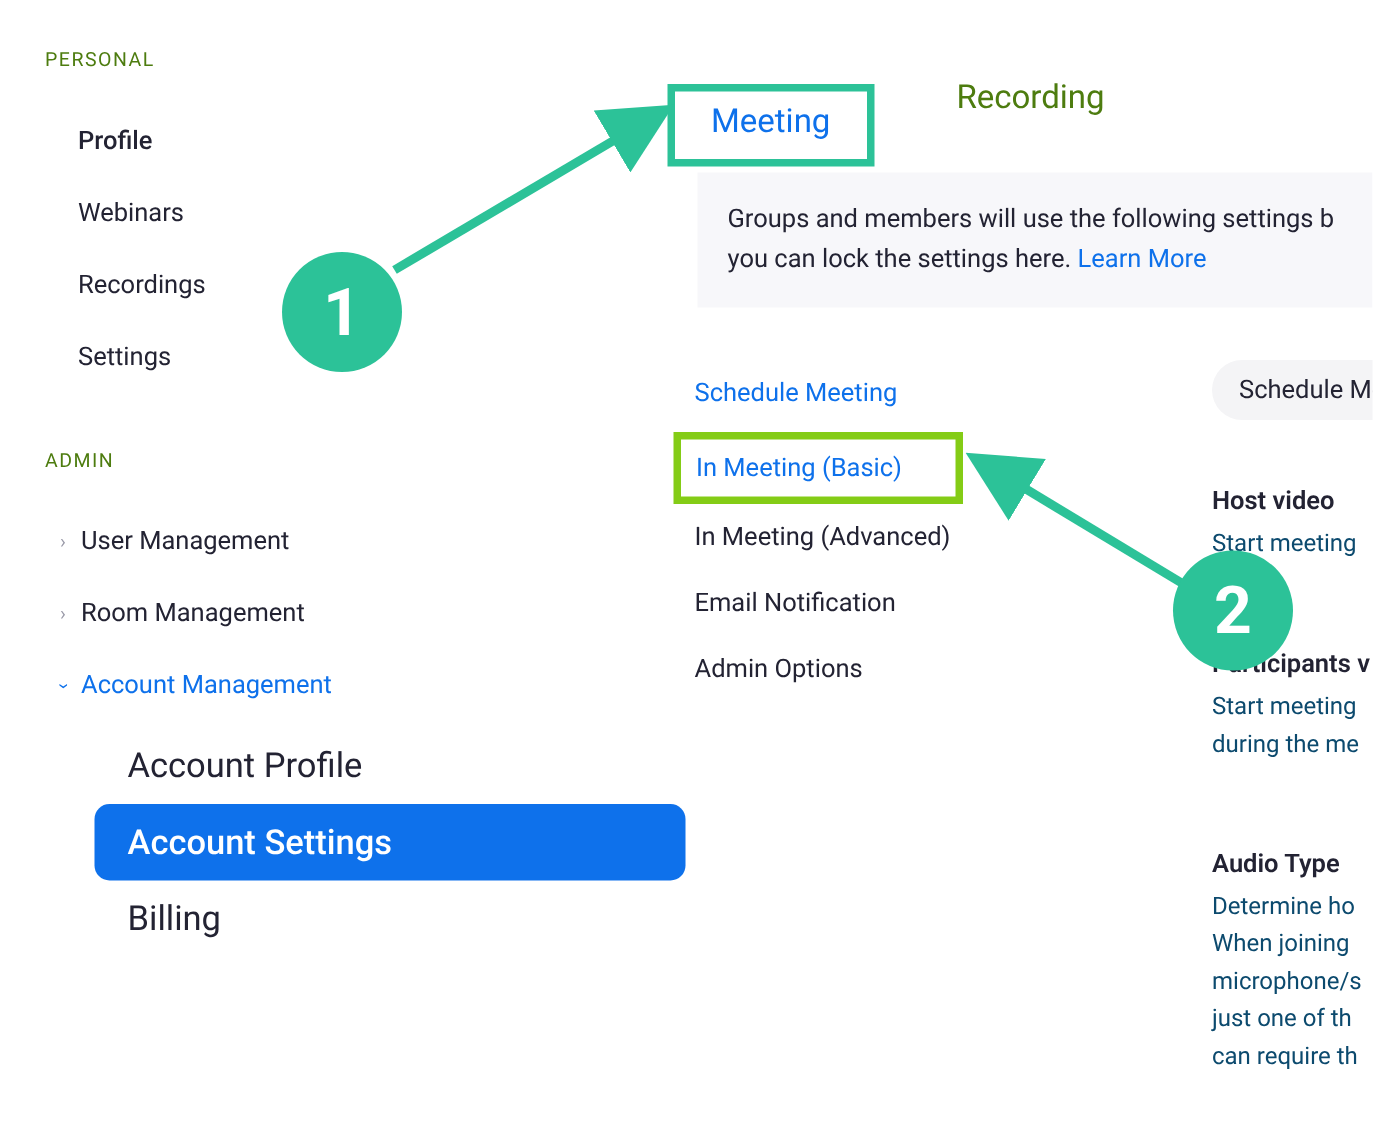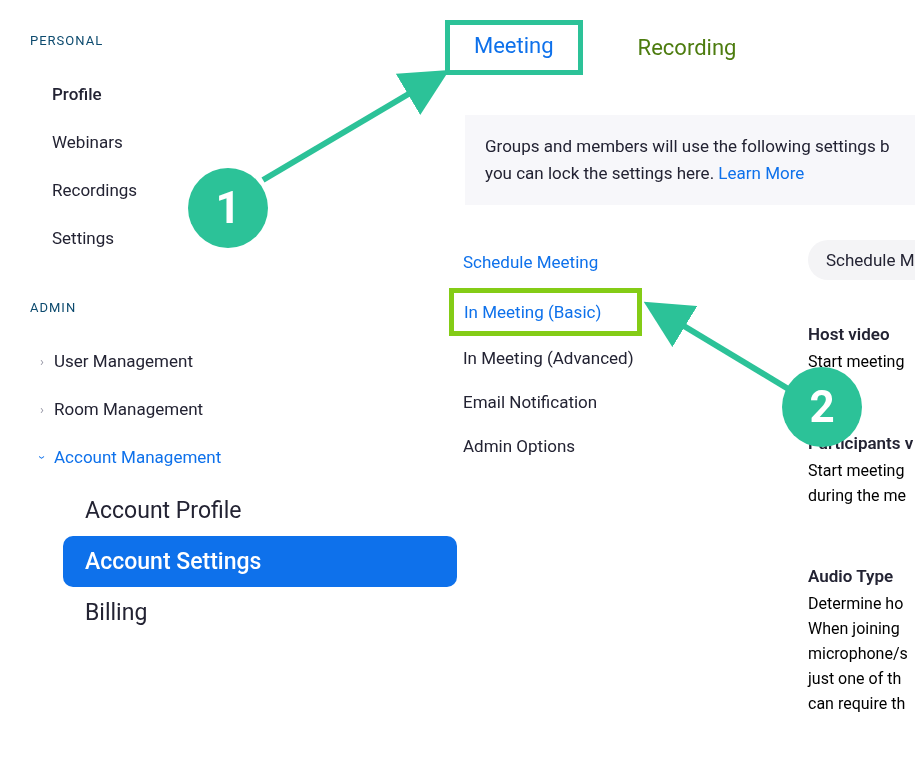--- a/index.html
+++ b/index.html
@@ -16,21 +16,21 @@
       position: absolute;
       left: 0;
       top: 0;
       width: 415px;
       height: 100%;
       padding: 25px 30px;
     }
     .section-header {
       font-size: 13px;
       letter-spacing: 1px;
-      color: #0c4a6e;
+      color: #4d7c0f;
       margin-bottom: 22px;
       margin-top: 8px;
     }
     .nav-item {
       font-size: 17px;
       color: #232333;
       padding: 14px 22px;
       cursor: pointer;
       font-weight: 400;
     }
@@ -82,20 +82,21 @@
       font-size: 22px;
       color: #4d7c0f;
       cursor: pointer;
       padding: 10px 0;
     }
     .tab.active { color: #0E71EB; }
     .tab-box {
       border: 5px solid #2cc298;
       padding: 8px 24px 12px 24px;
       display: inline-block;
+      margin-top: 36px;
     }
 
     .info-banner {
       position: absolute;
       left: 465px;
       top: 115px;
       right: 0;
       background: #f7f7fa;
       padding: 18px 20px;
       font-size: 17px;
@@ -133,21 +134,21 @@
       background: #f4f4f6;
       border-radius: 22px;
       padding: 10px 18px;
       font-size: 17px;
       color: #232333;
       display: inline-block;
       white-space: nowrap;
     }
     .setting-block { margin-top: 28px; }
     .setting-title { font-size: 17px; font-weight: 600; color: #232333; margin-bottom: 6px; white-space: nowrap; }
-    .setting-desc { font-size: 16px; color: #000000; line-height: 1.55; white-space: nowrap; }
+    .setting-desc { font-size: 16px; color: #0c4a6e; line-height: 1.55; white-space: nowrap; }
 
     
     .circle {
       position: absolute;
       width: 80px;
       height: 80px;
       border-radius: 50%;
       background: #2cc298;
       color: #fff;
       font-size: 44px;

